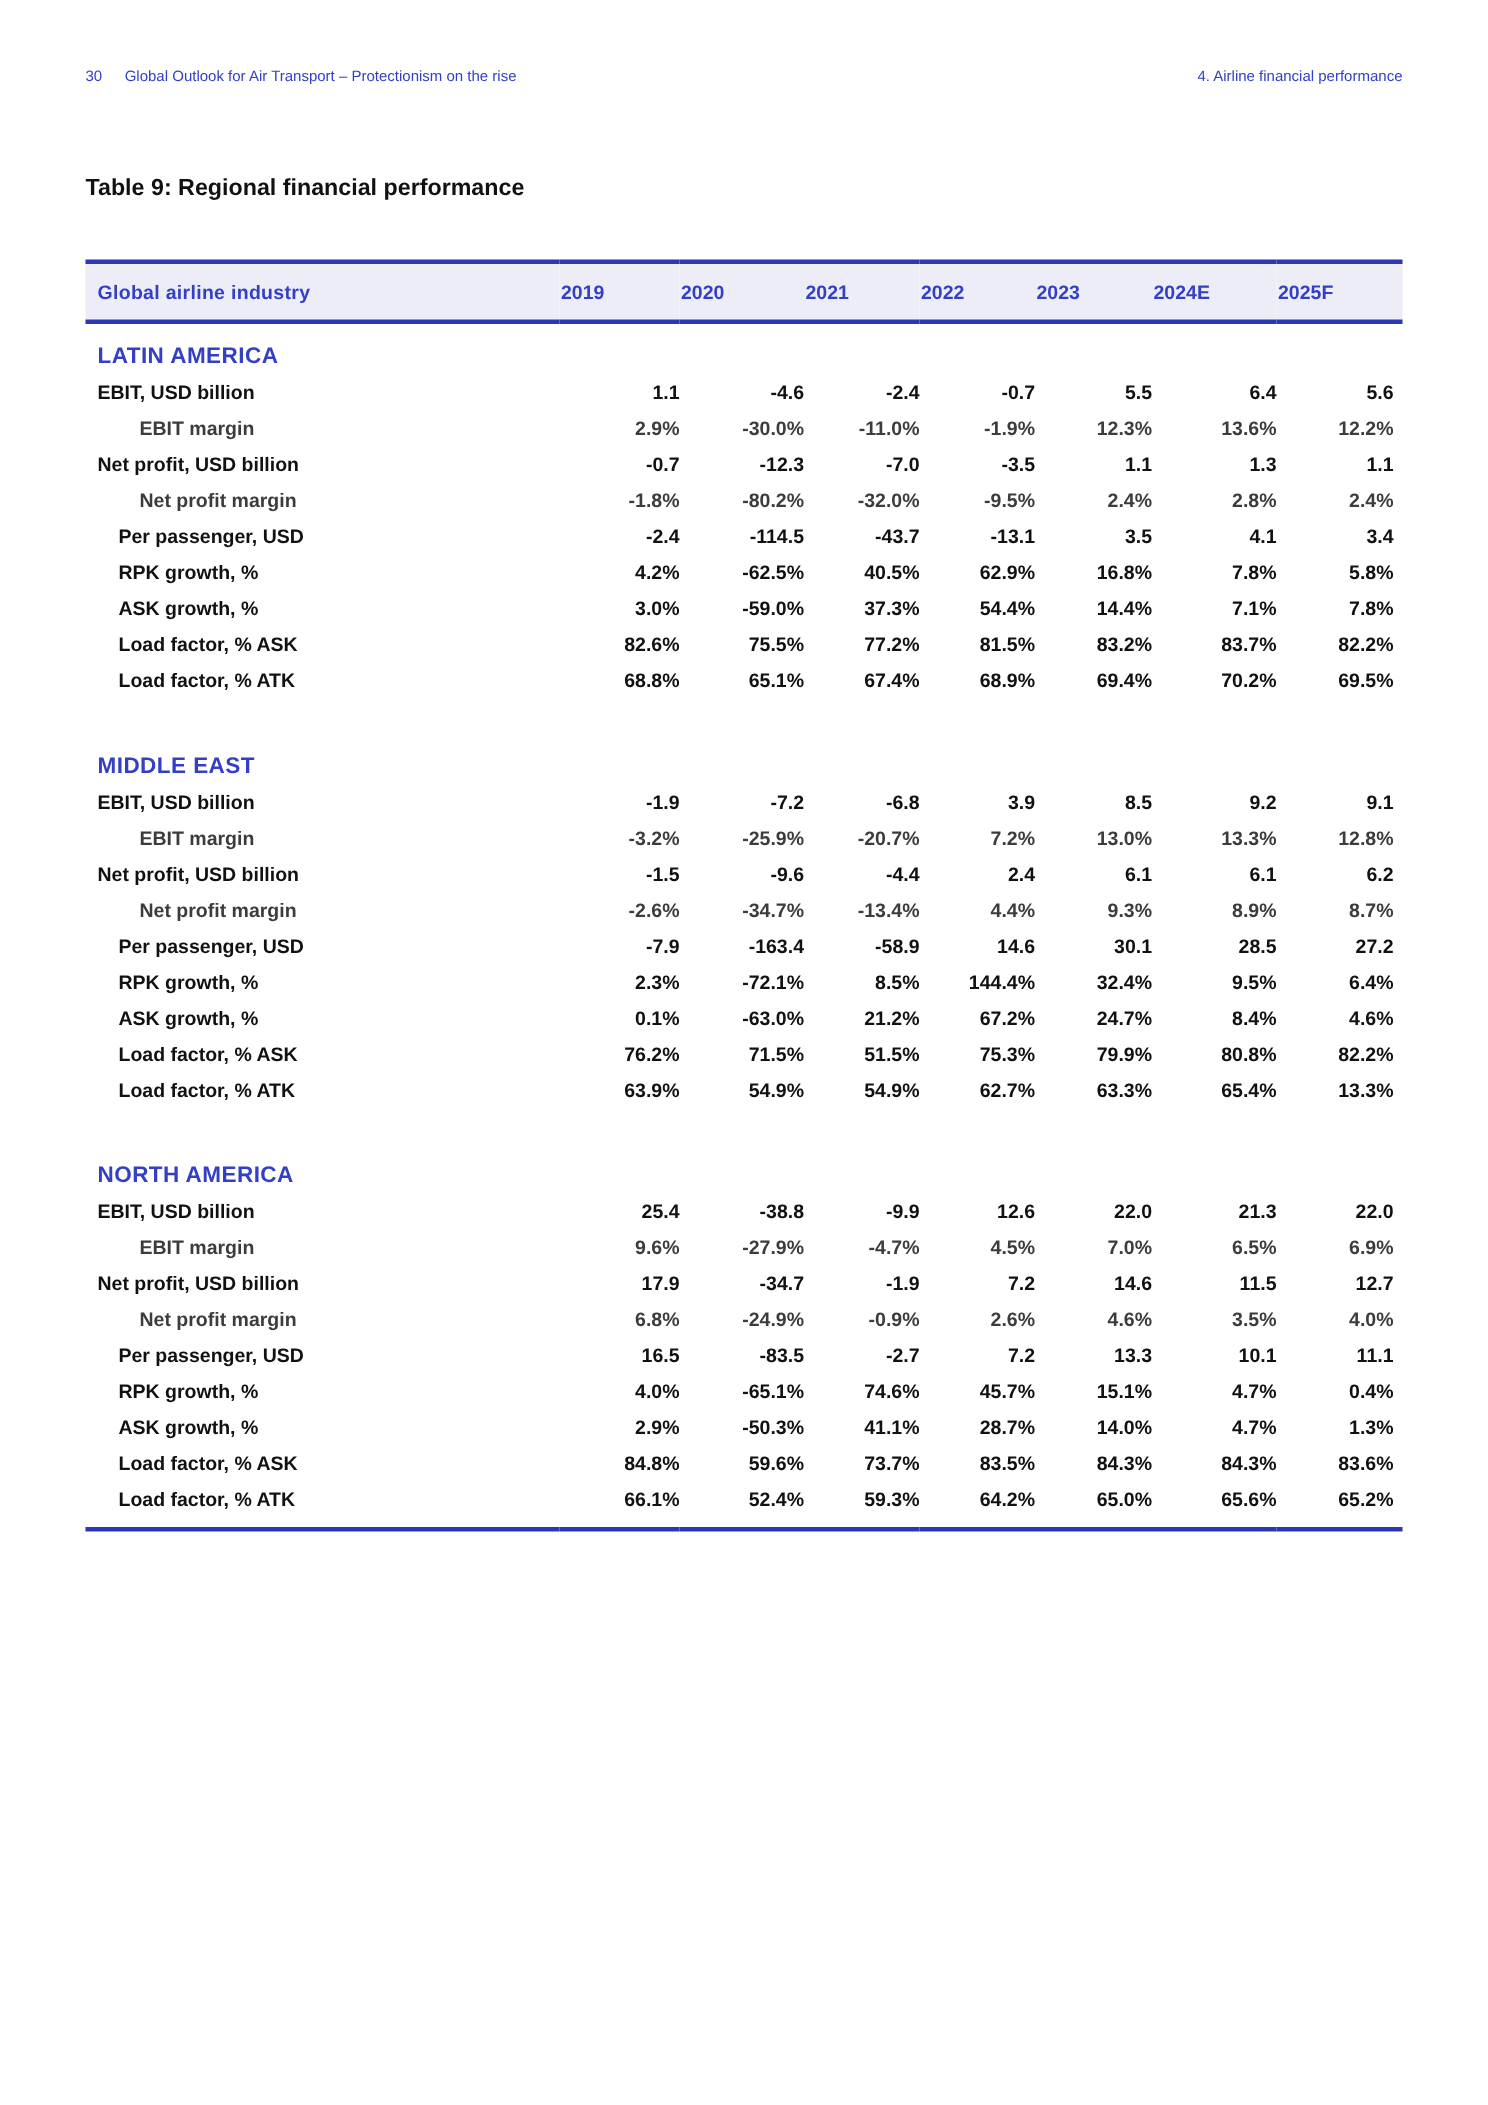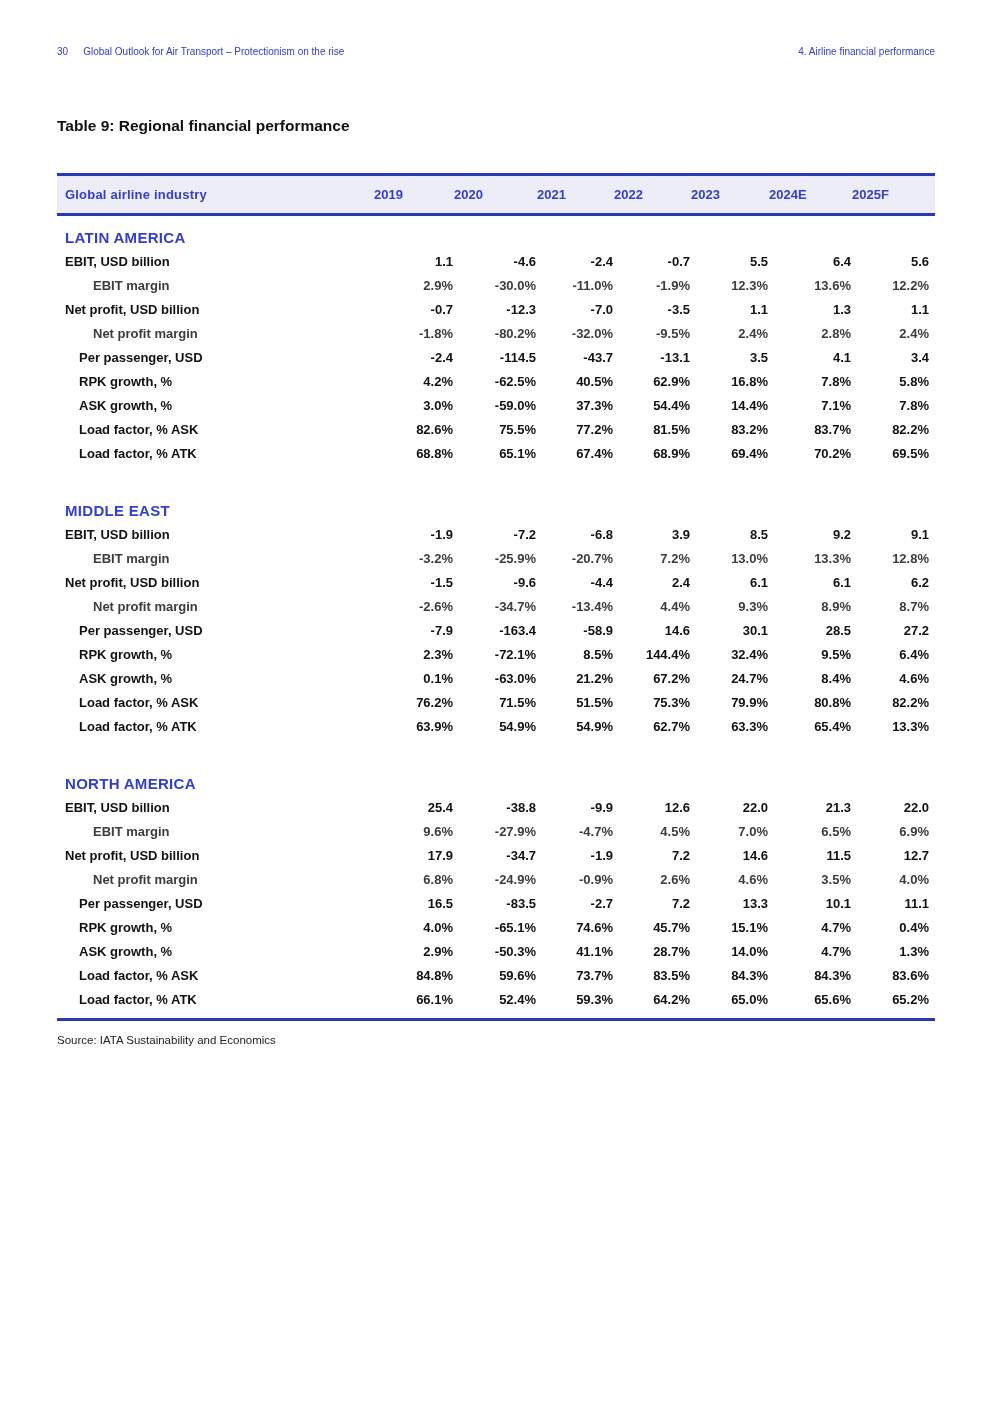--- a/index.html
+++ b/index.html
@@ -439,15 +439,14 @@
           <td class="value-cell">52.4%</td>
           <td class="value-cell">59.3%</td>
           <td class="value-cell">64.2%</td>
           <td class="value-cell">65.0%</td>
           <td class="value-cell">65.6%</td>
           <td class="value-cell">65.2%</td>
         </tr>
 </tbody>
   </table>
 
-  <div class="source-note">Source: IATA Sustainability and Economics</div>
 
 </div>
 
 </body></html>

